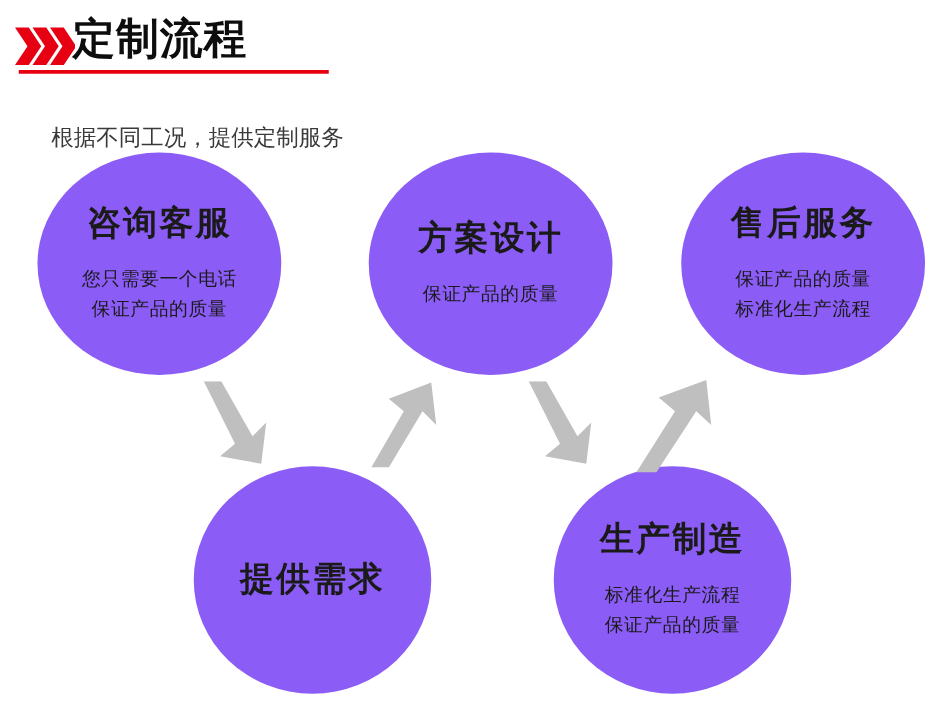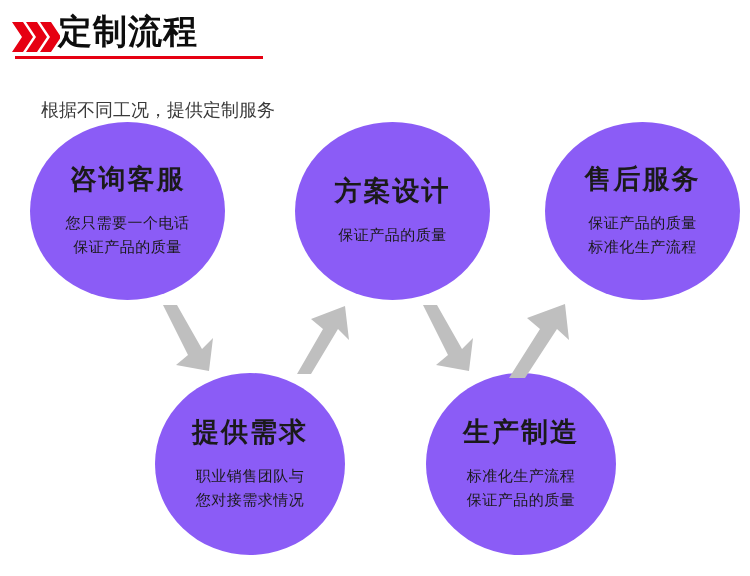--- a/index.html
+++ b/index.html
@@ -92,21 +92,21 @@
     letter-spacing: 0.5px;
   }
   .node-desc span { display: block; white-space: nowrap; }
 
   
   #node-0 { left: 30px;  top: 122px; width: 195px; height: 178px; }
   #node-1 { left: 295px; top: 122px; width: 195px; height: 178px; }
   #node-2 { left: 545px; top: 122px; width: 195px; height: 178px; }
   
   #node-3 { left: 155px; top: 373px; width: 190px; height: 182px; text-align: right; }
-  #node-4 { left: 426px; top: 373px; width: 190px; height: 182px; }
+  #node-4 { left: 443px; top: 373px; width: 190px; height: 182px; }
 
   
   .arrow {
     position: absolute;
   }
   #arrow-0 { left: 155px; top: 305px; width: 62px; height: 68px; }
   #arrow-1 { left: 285px; top: 302px; width: 68px; height: 72px; }
   #arrow-2 { left: 415px; top: 305px; width: 62px; height: 68px; }
   #arrow-3 { left: 495px; top: 302px; width: 78px; height: 76px; }
 </style>
@@ -148,24 +148,20 @@
   <div class="node" id="node-2">
     <div class="node-title">售后服务</div>
     <div class="node-desc">
       <span>保证产品的质量</span>
       <span>标准化生产流程</span>
     </div>
   </div>
 
   <div class="node" id="node-3">
     <div class="node-title">提供需求</div>
-    <div class="node-desc">
-      <span>职业销售团队与</span>
-      <span>您对接需求情况</span>
-    </div>
   </div>
 
   <div class="node" id="node-4">
     <div class="node-title">生产制造</div>
     <div class="node-desc">
       <span>标准化生产流程</span>
       <span>保证产品的质量</span>
     </div>
   </div>
 

